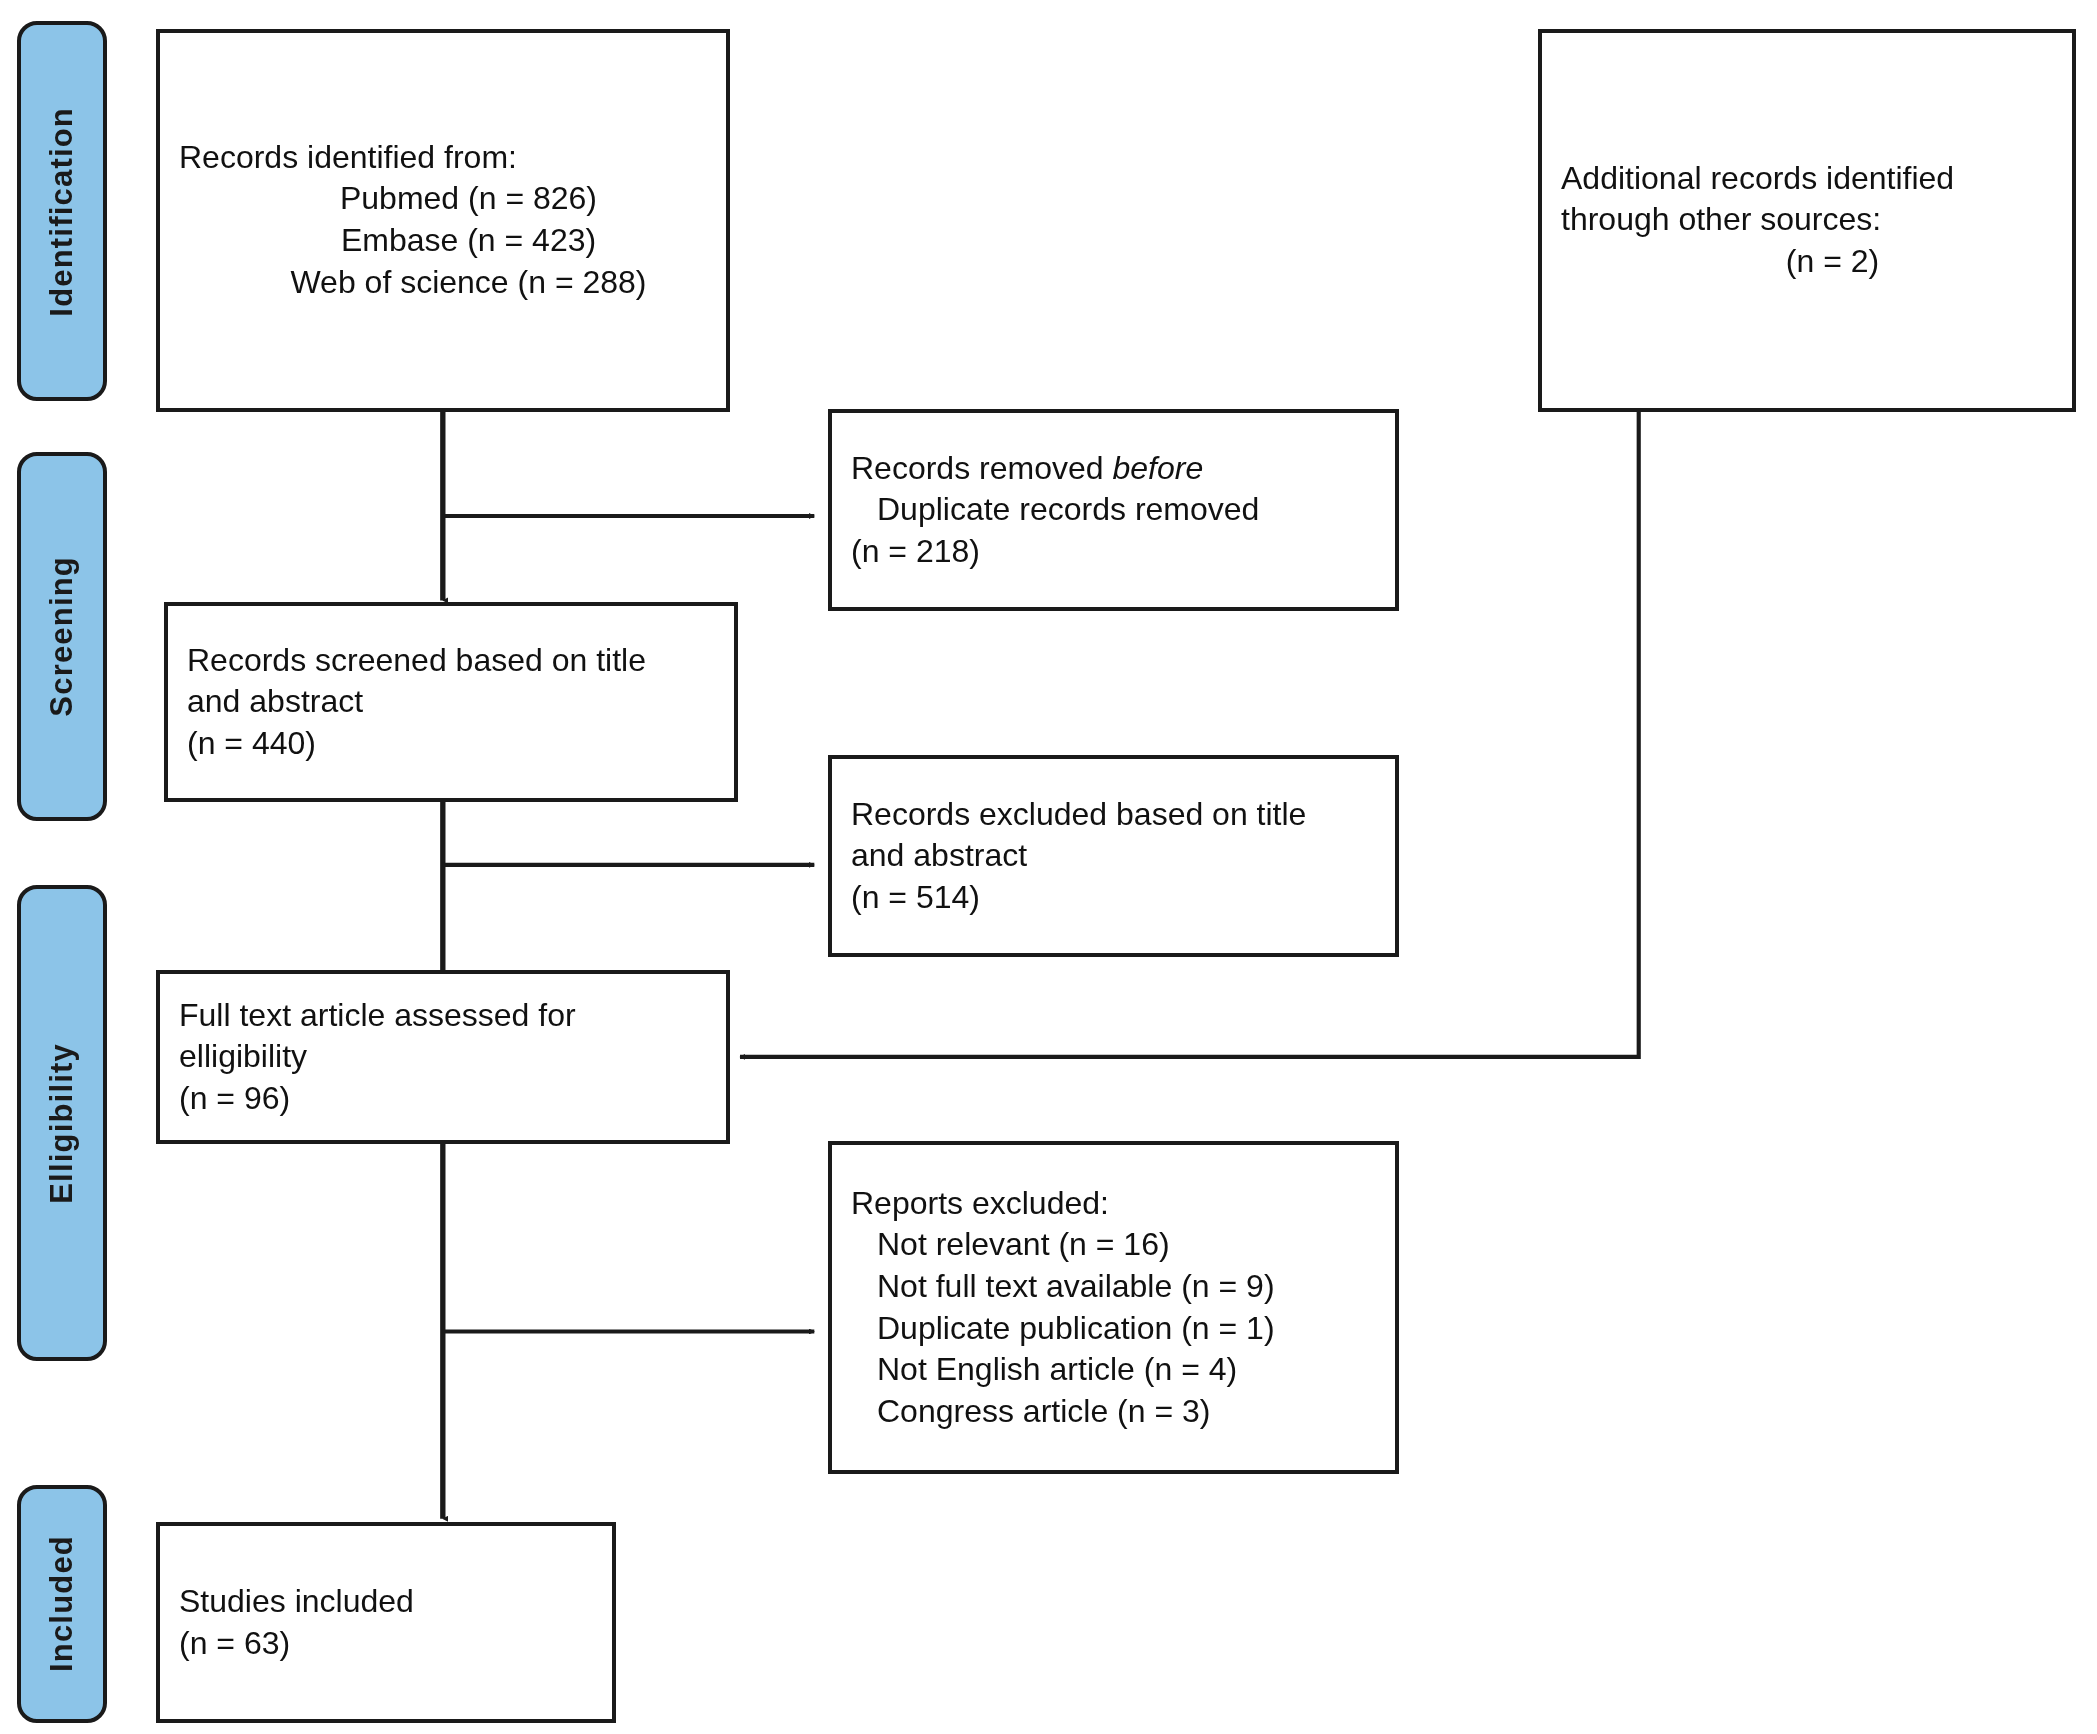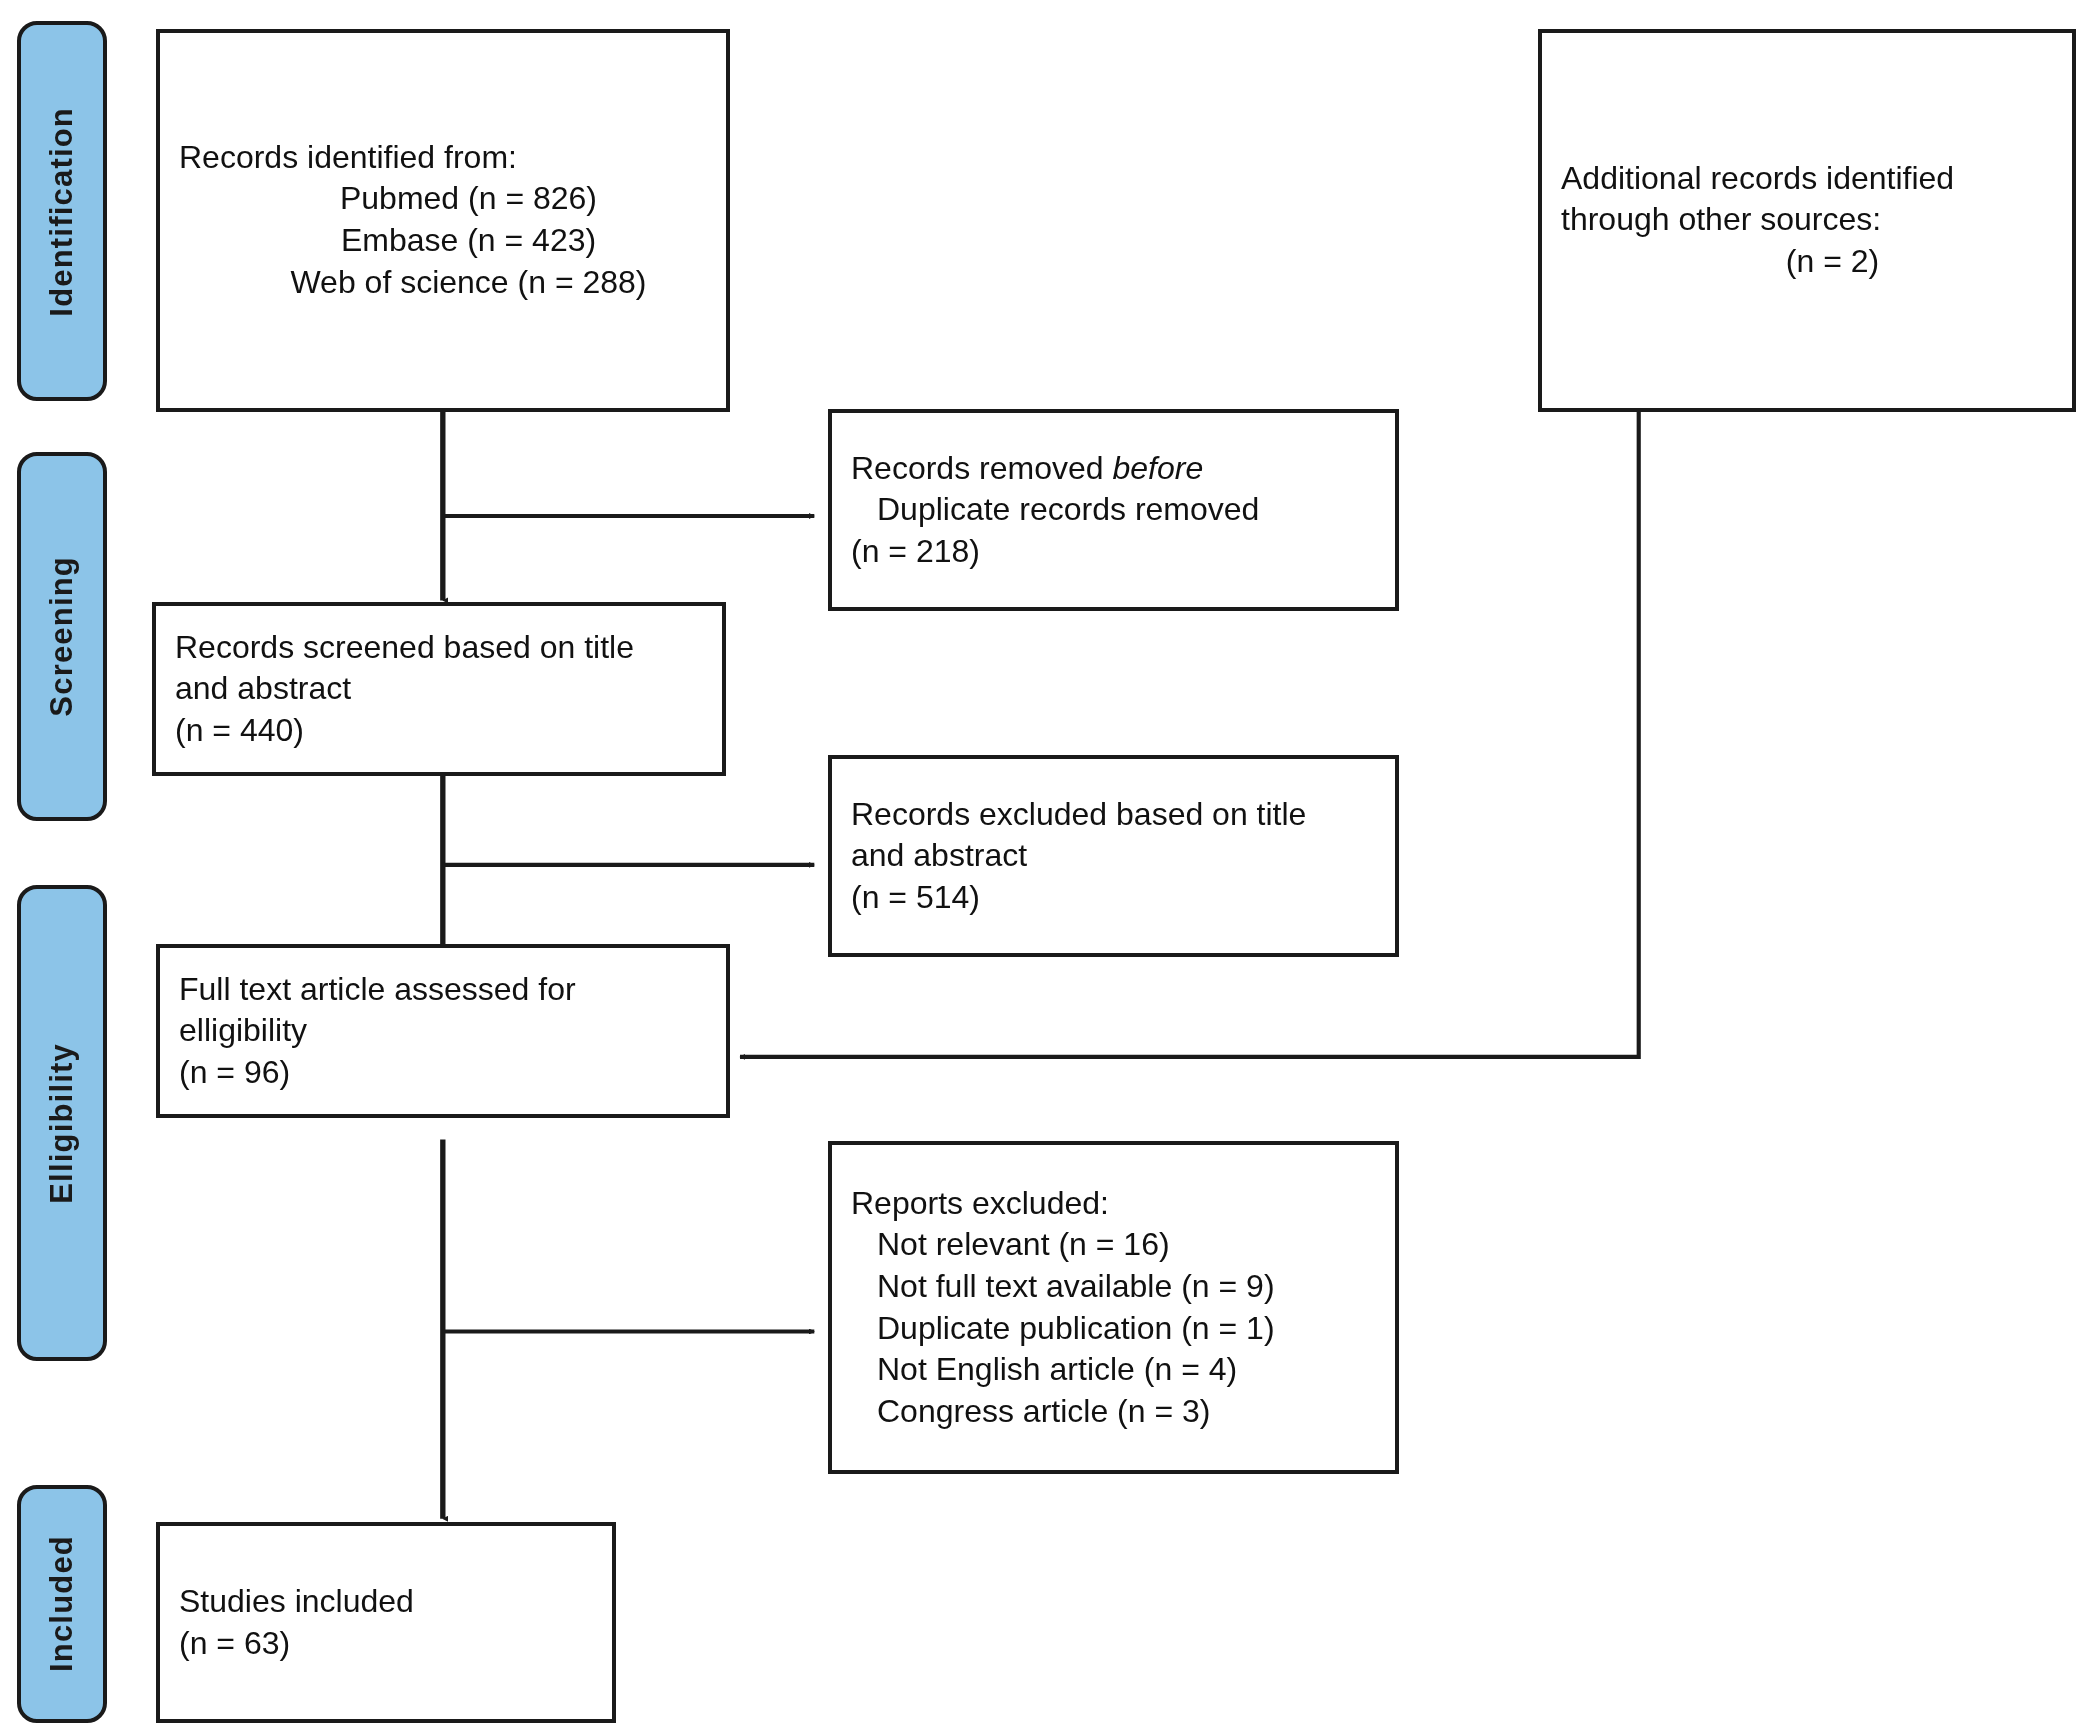--- a/index.html
+++ b/index.html
@@ -137,37 +137,37 @@
   </div>
 
   <div class="node" style="left:828px; top:409px; width:571px; height:202px;">
     <div class="lines">
       <div class="line"><span>Records removed </span><em>before</em></div>
       <div class="line indent-sm">Duplicate records removed</div>
       <div class="line">(n = 218)</div>
     </div>
   </div>
 
-  <div class="node" style="left:152px; top:602px; width:574px; height:174px;justify-content:center;">
+  <div class="node" style="left:164px; top:602px; width:574px; height:200px;justify-content:center;">
     <div class="lines">
       <div class="line">Records screened based on title</div>
       <div class="line">and abstract</div>
       <div class="line">(n = 440)</div>
     </div>
   </div>
 
   <div class="node" style="left:828px; top:755px; width:571px; height:202px;">
     <div class="lines">
       <div class="line">Records excluded based on title</div>
       <div class="line">and abstract</div>
       <div class="line">(n = 514)</div>
     </div>
   </div>
 
-  <div class="node" style="left:156px; top:944px; width:574px; height:174px;">
+  <div class="node" style="left:156px; top:970px; width:574px; height:174px;">
     <div class="lines">
       <div class="line">Full text article assessed for</div>
       <div class="line">elligibility</div>
       <div class="line">(n = 96)</div>
     </div>
   </div>
 
   <div class="node" style="left:828px; top:1141px; width:571px; height:333px;">
     <div class="lines">
       <div class="line">Reports excluded:</div>

